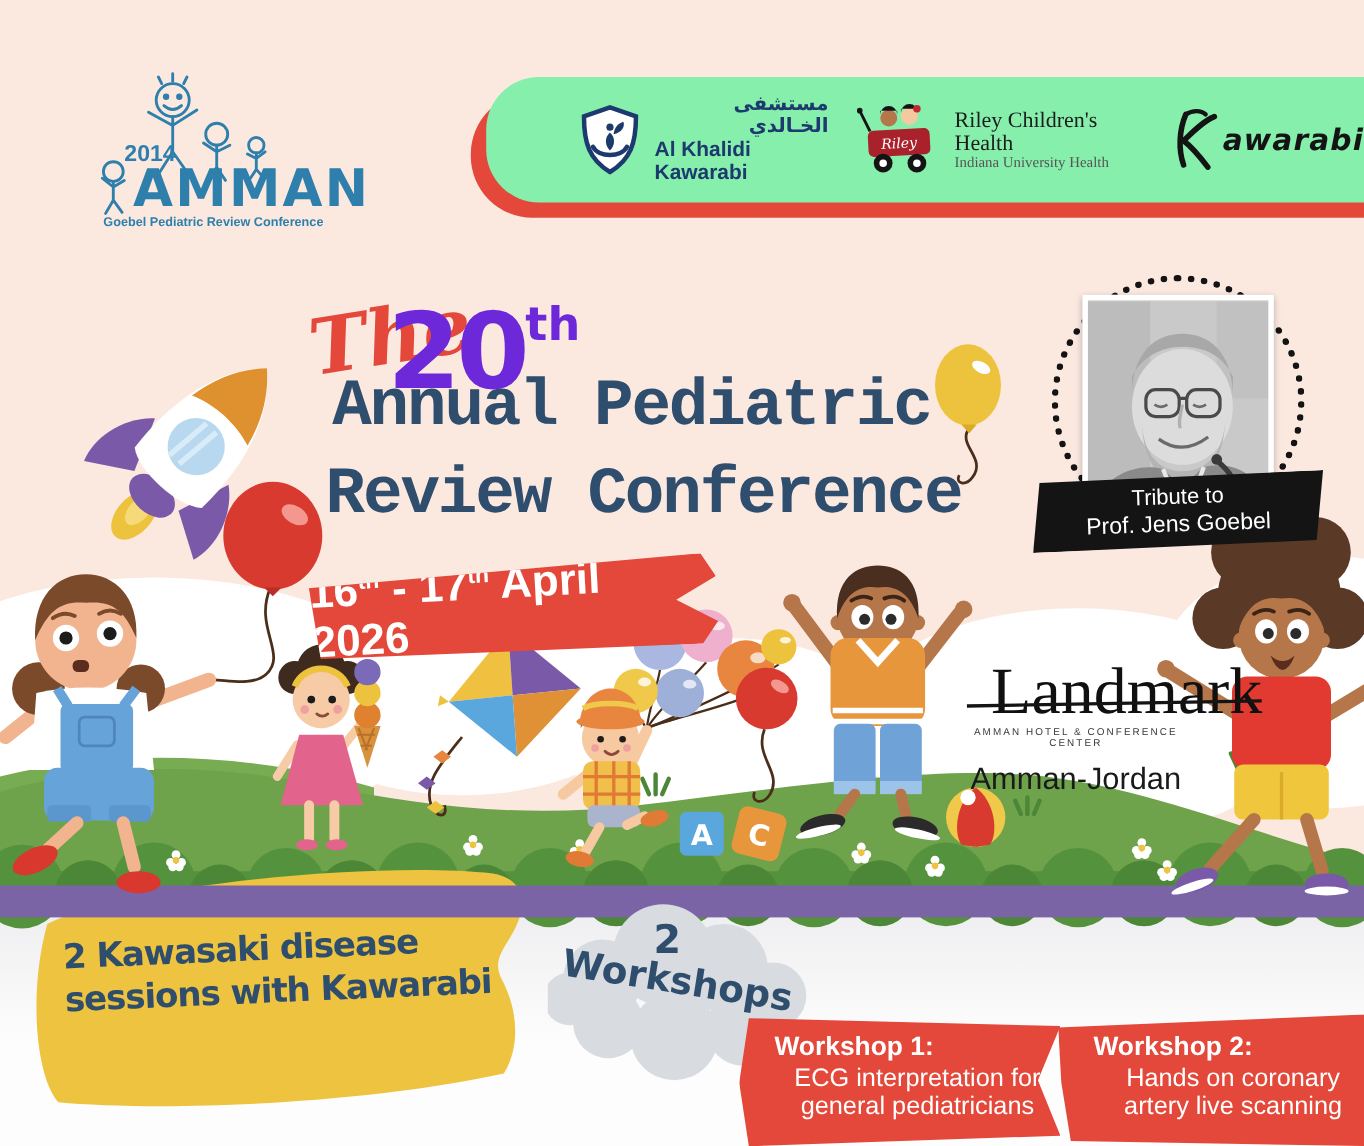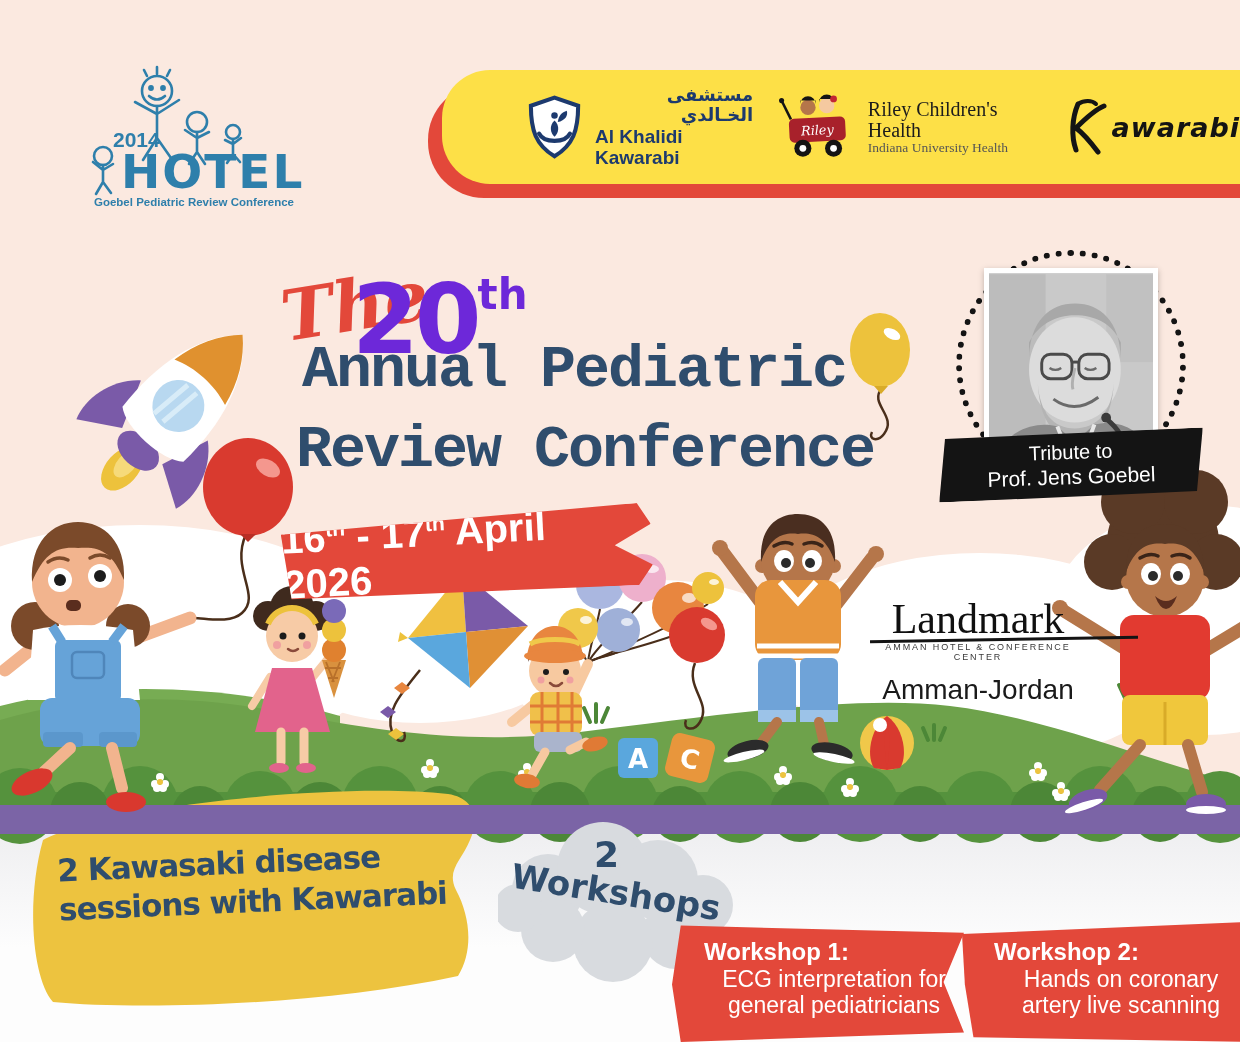--- a/index.html
+++ b/index.html
@@ -15,21 +15,21 @@
   .scene-svg{left:0;top:430px;z-index:1;}
   .blob-svg{left:18px;top:778px;z-index:2;}
   .purple-strip{left:0;top:805px;width:1240px;height:29px;background:#7b64a6;z-index:3;}
   .chars-svg{left:0;top:430px;z-index:4;}
   .rocket-svg{left:48px;top:292px;z-index:2;}
   .yballoon-svg{left:838px;top:308px;z-index:2;}
 
   
   .banner-red{left:428px;top:84px;width:812px;height:114px;background:#e3483a;
     border-radius:56px 0 0 56px;z-index:5;}
-  .banner{left:442px;top:70px;width:798px;height:114px;background:#fde047;
+  .banner{left:442px;top:70px;width:798px;height:114px;background:#86efac;
     border-radius:48px 0 0 48px;z-index:6;display:flex;align-items:center;
     padding-left:84px;box-sizing:border-box;gap:26px;}
   .partner{display:flex;align-items:center;gap:12px;}
   .khalidi-text{display:flex;flex-direction:column;align-items:center;line-height:1.1;}
   .khalidi-ar{font-family:"DejaVu Sans",sans-serif;font-size:18px;font-weight:bold;color:#1d3a6e;direction:rtl;}
   .khalidi-en{font-size:19px;font-weight:bold;color:#1d3a6e;margin-top:2px;}
   .riley-text{display:flex;flex-direction:column;line-height:1.05;}
   .riley-name{font-family:"Liberation Serif",serif;font-size:20px;color:#1c1c1c;}
   .riley-org{font-family:"Liberation Serif",serif;font-size:13.5px;color:#555;}
   .kawarabi{display:flex;align-items:center;gap:4px;margin-left:4px;}
@@ -68,21 +68,21 @@
     background:#cfcfcf;border:5px solid #fff;box-shadow:0 2px 6px rgba(0,0,0,.25);}
   .tribute-ribbon{left:938px;top:432px;width:266px;height:66px;background:#141414;
     transform:rotate(-2deg);z-index:5;display:flex;flex-direction:column;align-items:center;
     justify-content:center;color:#fff;line-height:1.2;
     clip-path:polygon(3% 4%,100% 0%,97% 96%,0% 100%);}
   .tribute-l1{font-size:20px;}
   .tribute-l2{font-size:21px;}
 
   
   .landmark{left:860px;top:598px;width:236px;text-align:center;z-index:5;color:#101010;}
-  .lm-name{font-family:"Liberation Serif",serif;font-size:42px;line-height:1;position:relative;display:inline-block;}
+  .lm-name{font-family:"Liberation Serif",serif;font-size:60px;line-height:1;position:relative;display:inline-block;margin-left:41px;}
   .lm-line{position:absolute;left:-22px;top:40px;width:268px;height:3px;background:#141414;transform:rotate(-1deg);}
   .lm-tag{font-size:9px;letter-spacing:1.9px;color:#3a3a3a;margin-top:2px;}
   .lm-city{font-size:28px;color:#1a1a1a;margin-top:12px;}
 
   
   .kawasaki-text{left:58px;top:843px;z-index:6;transform:rotate(-2.5deg);
     font-family:"DejaVu Sans",sans-serif;font-weight:bold;font-size:31px;color:#2f4d6d;
     letter-spacing:-1px;line-height:1.25;}
 
   
@@ -500,21 +500,21 @@
         <path d="M72,42 L72,74 M72,50 L50,38 M72,50 L94,36 M72,74 L58,96 M72,74 L86,94"></path>
         <circle cx="112" cy="58" r="10"></circle>
           <path d="M112,68 L112,88 M112,74 L100,66 M112,74 L124,68 M112,88 L104,100 M112,88 L120,100"></path>
         <circle cx="148" cy="68" r="7"></circle>
           <path d="M148,75 L148,90 M148,80 L140,76 M148,80 L156,74 M148,90 L142,99 M148,90 L155,98"></path>
         <circle cx="18" cy="92" r="9"></circle>
           <path d="M18,101 L18,118 M18,106 L8,98 M18,106 L28,100 M18,118 L11,130 M18,118 L26,129"></path>
       </g>
     </svg>
     <div class="abs aprc-year">2014</div>
-    <div class="abs aprc-acronym">HOTEL</div>
+    <div class="abs aprc-acronym">AMMAN</div>
     <div class="abs aprc-sub">Goebel Pediatric Review Conference</div>
   </div>
 
   <div class="abs title-prefix">The</div>
   <div class="abs title-number"><span>20</span><span class="title-ordinal">th</span></div>
   <div class="abs title-line title-l1">Annual Pediatric</div>
   <div class="abs title-line title-l2">Review Conference</div>
 
   <div class="abs date-ribbon">
     <span><span>16</span><span class="date-sup">th</span><span> - 17</span><span class="date-sup">th</span><span> April 2026</span></span>

